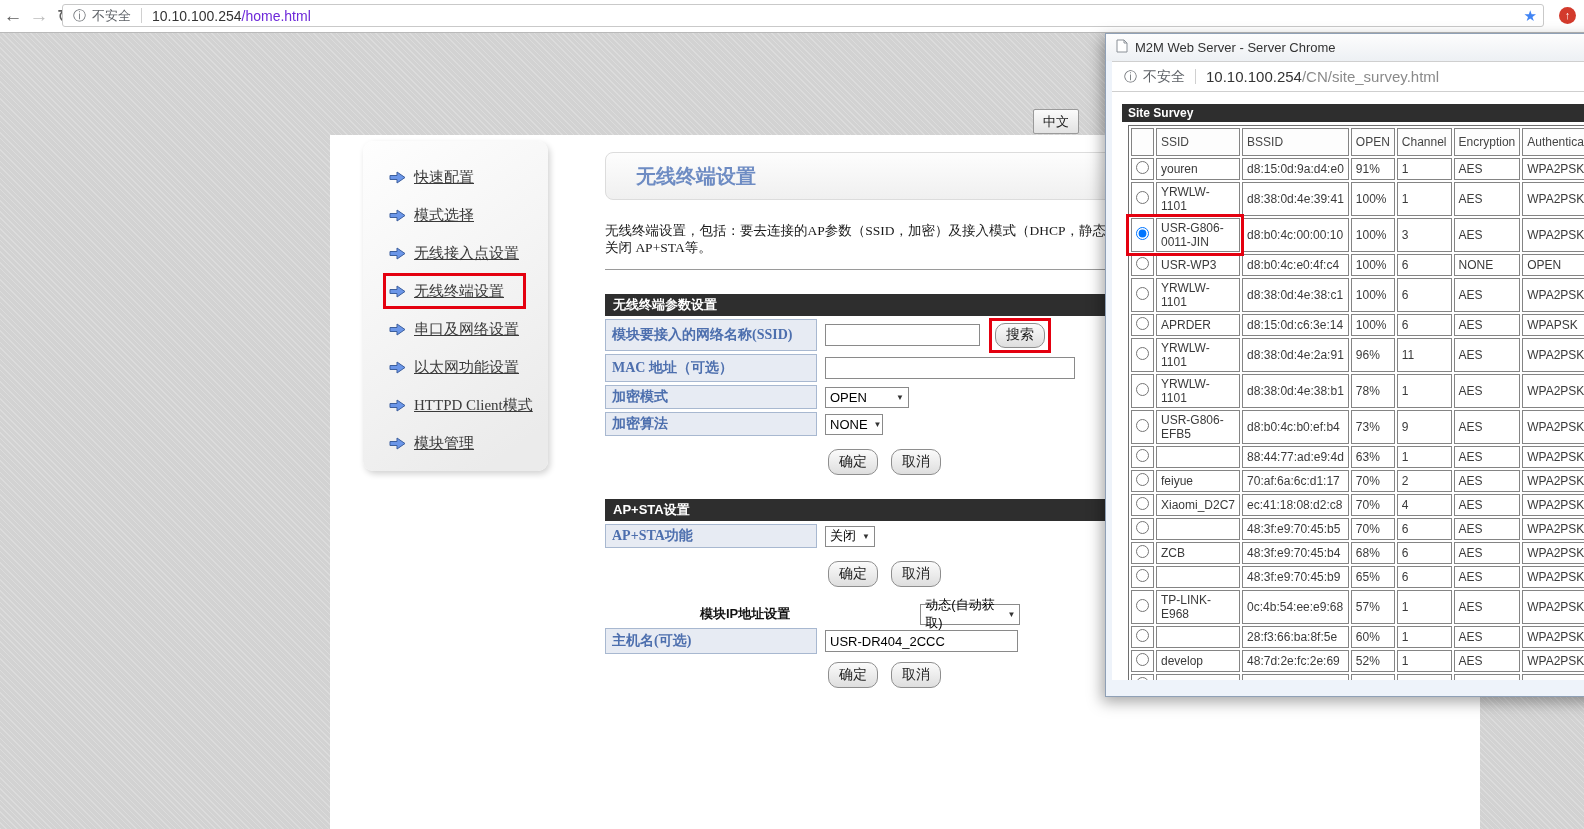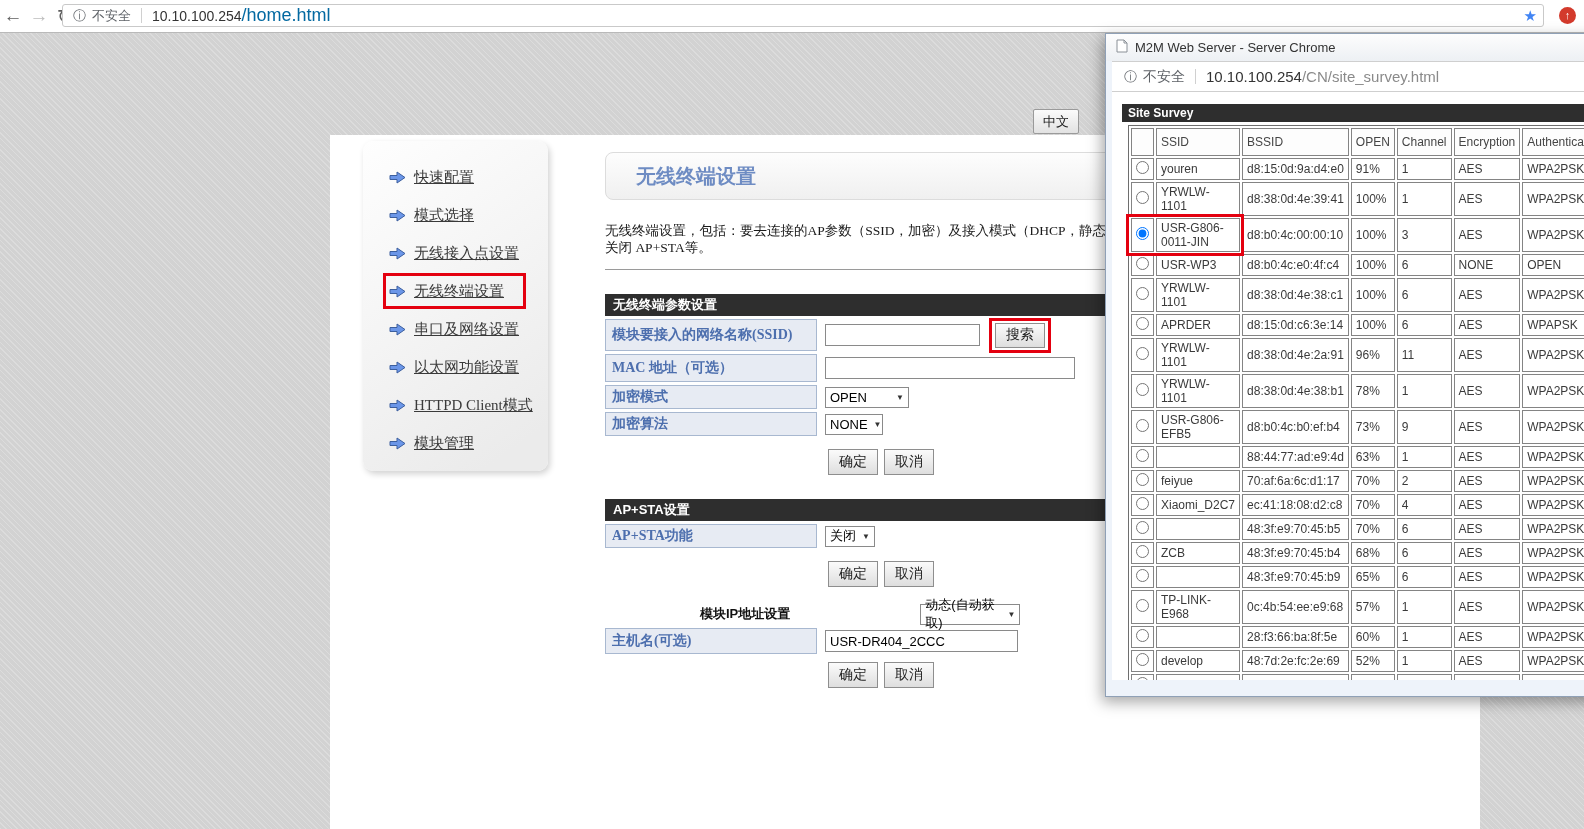--- a/index.html
+++ b/index.html
@@ -9,21 +9,21 @@
   .chrome-top{position:absolute;top:0;left:0;width:1584px;height:32px;background:#fff;
               border-bottom:1px solid #b9b9b9;display:flex;align-items:center;}
   .nav-ic{width:26px;text-align:center;font-size:19px;color:#5c5c5c;cursor:pointer;flex:none;}
   .nav-ic.dim{color:#bcbcbc;}
   .urlbox{position:absolute;left:62px;top:4px;width:1482px;height:23px;border:1px solid #c9c9c9;
           border-radius:3px;background:#fff;display:flex;align-items:center;padding:0 6px;box-sizing:border-box;}
   .sec-ic{color:#6d7176;font-size:13px;margin:0 6px 0 4px;}
   .sec-txt{color:#5f6368;font-size:13px;}
   .url-div{width:1px;height:15px;background:#d0d0d0;margin:0 10px;}
   .url-domain{color:#333;font-size:14px;}
-  .url-path{color:#0369a1;font-size:18px;}
+  .url-path{color:#6d28d9;font-size:14px;}
   .star{margin-left:auto;color:#4285f4;font-size:15px;cursor:pointer;}
   .ext-ic{position:absolute;right:8px;top:7px;width:17px;height:17px;border-radius:50%;
           background:#d33a2c;color:#fff;font-size:11px;font-weight:bold;text-align:center;line-height:17px;cursor:pointer;}
   
   .page{position:absolute;top:33px;left:0;width:1584px;height:796px;background:#d2d2d2;
         background-image:repeating-linear-gradient(45deg,rgba(255,255,255,.22) 0 1px,transparent 1px 4px);}
   .sheet{position:absolute;left:330px;top:102px;width:1150px;height:694px;background:#fff;}
   .lang-btn{position:absolute;left:1033px;top:76px;width:46px;height:25px;
             background:linear-gradient(#fbfbfb,#e2e2e2);border:1px solid #9a9a9a;border-radius:2px;
             font-size:13px;color:#222;cursor:pointer;}
@@ -50,23 +50,23 @@
   .frow{display:flex;margin-top:3px;}
   .frow .lbl{width:212px;flex:none;background:#e7ebf3;border:1px solid #a8b8d0;box-sizing:border-box;
              color:#4d6fae;font-weight:bold;font-size:14px;font-family:"Liberation Serif","DejaVu Serif",serif;
              display:flex;align-items:center;padding-left:6px;}
   .frow .val{flex:1;display:flex;align-items:center;padding-left:8px;}
   .h32{height:32px;} .h28{height:28px;} .h24{height:24px;} .h26{height:26px;}
   .tin{border:1px solid #8a8a8a;height:22px;font-size:13px;padding:0 4px;box-sizing:border-box;}
   .sel{display:inline-flex;align-items:center;justify-content:space-between;border:1px solid #8a8a8a;
        height:21px;background:#fff;font-size:13px;padding:0 4px;box-sizing:border-box;cursor:pointer;}
   .sel .ar{font-size:8px;color:#333;margin-left:6px;}
-  .gbtn{background:linear-gradient(#fbfbfb,#dedede);border:1px solid #8e8e8e;border-radius:0;
+  .gbtn{background:linear-gradient(#fbfbfb,#dedede);border:1px solid #8e8e8e;border-radius:10px;
         height:26px;padding:0 10px;font-size:14px;color:#222;cursor:pointer;}
-  .btnrow{display:flex;gap:6px;margin:13px 0 16px 223px;align-items:center;}
+  .btnrow{display:flex;gap:13px;margin:13px 0 16px 223px;align-items:center;}
   .red-ring{display:inline-block;border:3px solid #e4000f;padding:2px 3px;margin-left:9px;line-height:0;}
   .ip-row{display:flex;align-items:center;margin-top:8px;height:22px;}
   .ip-row .ip-lbl{margin-left:95px;font-size:13px;font-weight:bold;color:#111;}
   .ip-row .sel{margin-left:130px;}
   
   .popup{position:absolute;left:1105px;top:33px;width:520px;height:664px;background:#eef3fa;
          border:1px solid #8fa0b6;box-shadow:-3px 5px 14px rgba(0,0,0,.35);box-sizing:border-box;}
   .pt-bar{height:27px;display:flex;align-items:center;gap:7px;padding-left:10px;
           background:linear-gradient(#fdfdfd,#edf0f4);font-size:13px;color:#333;}
   .pu-row{height:29px;margin-left:6px;background:#fff;border-top:1px solid #cfcfcf;border-bottom:1px solid #cfcfcf;

